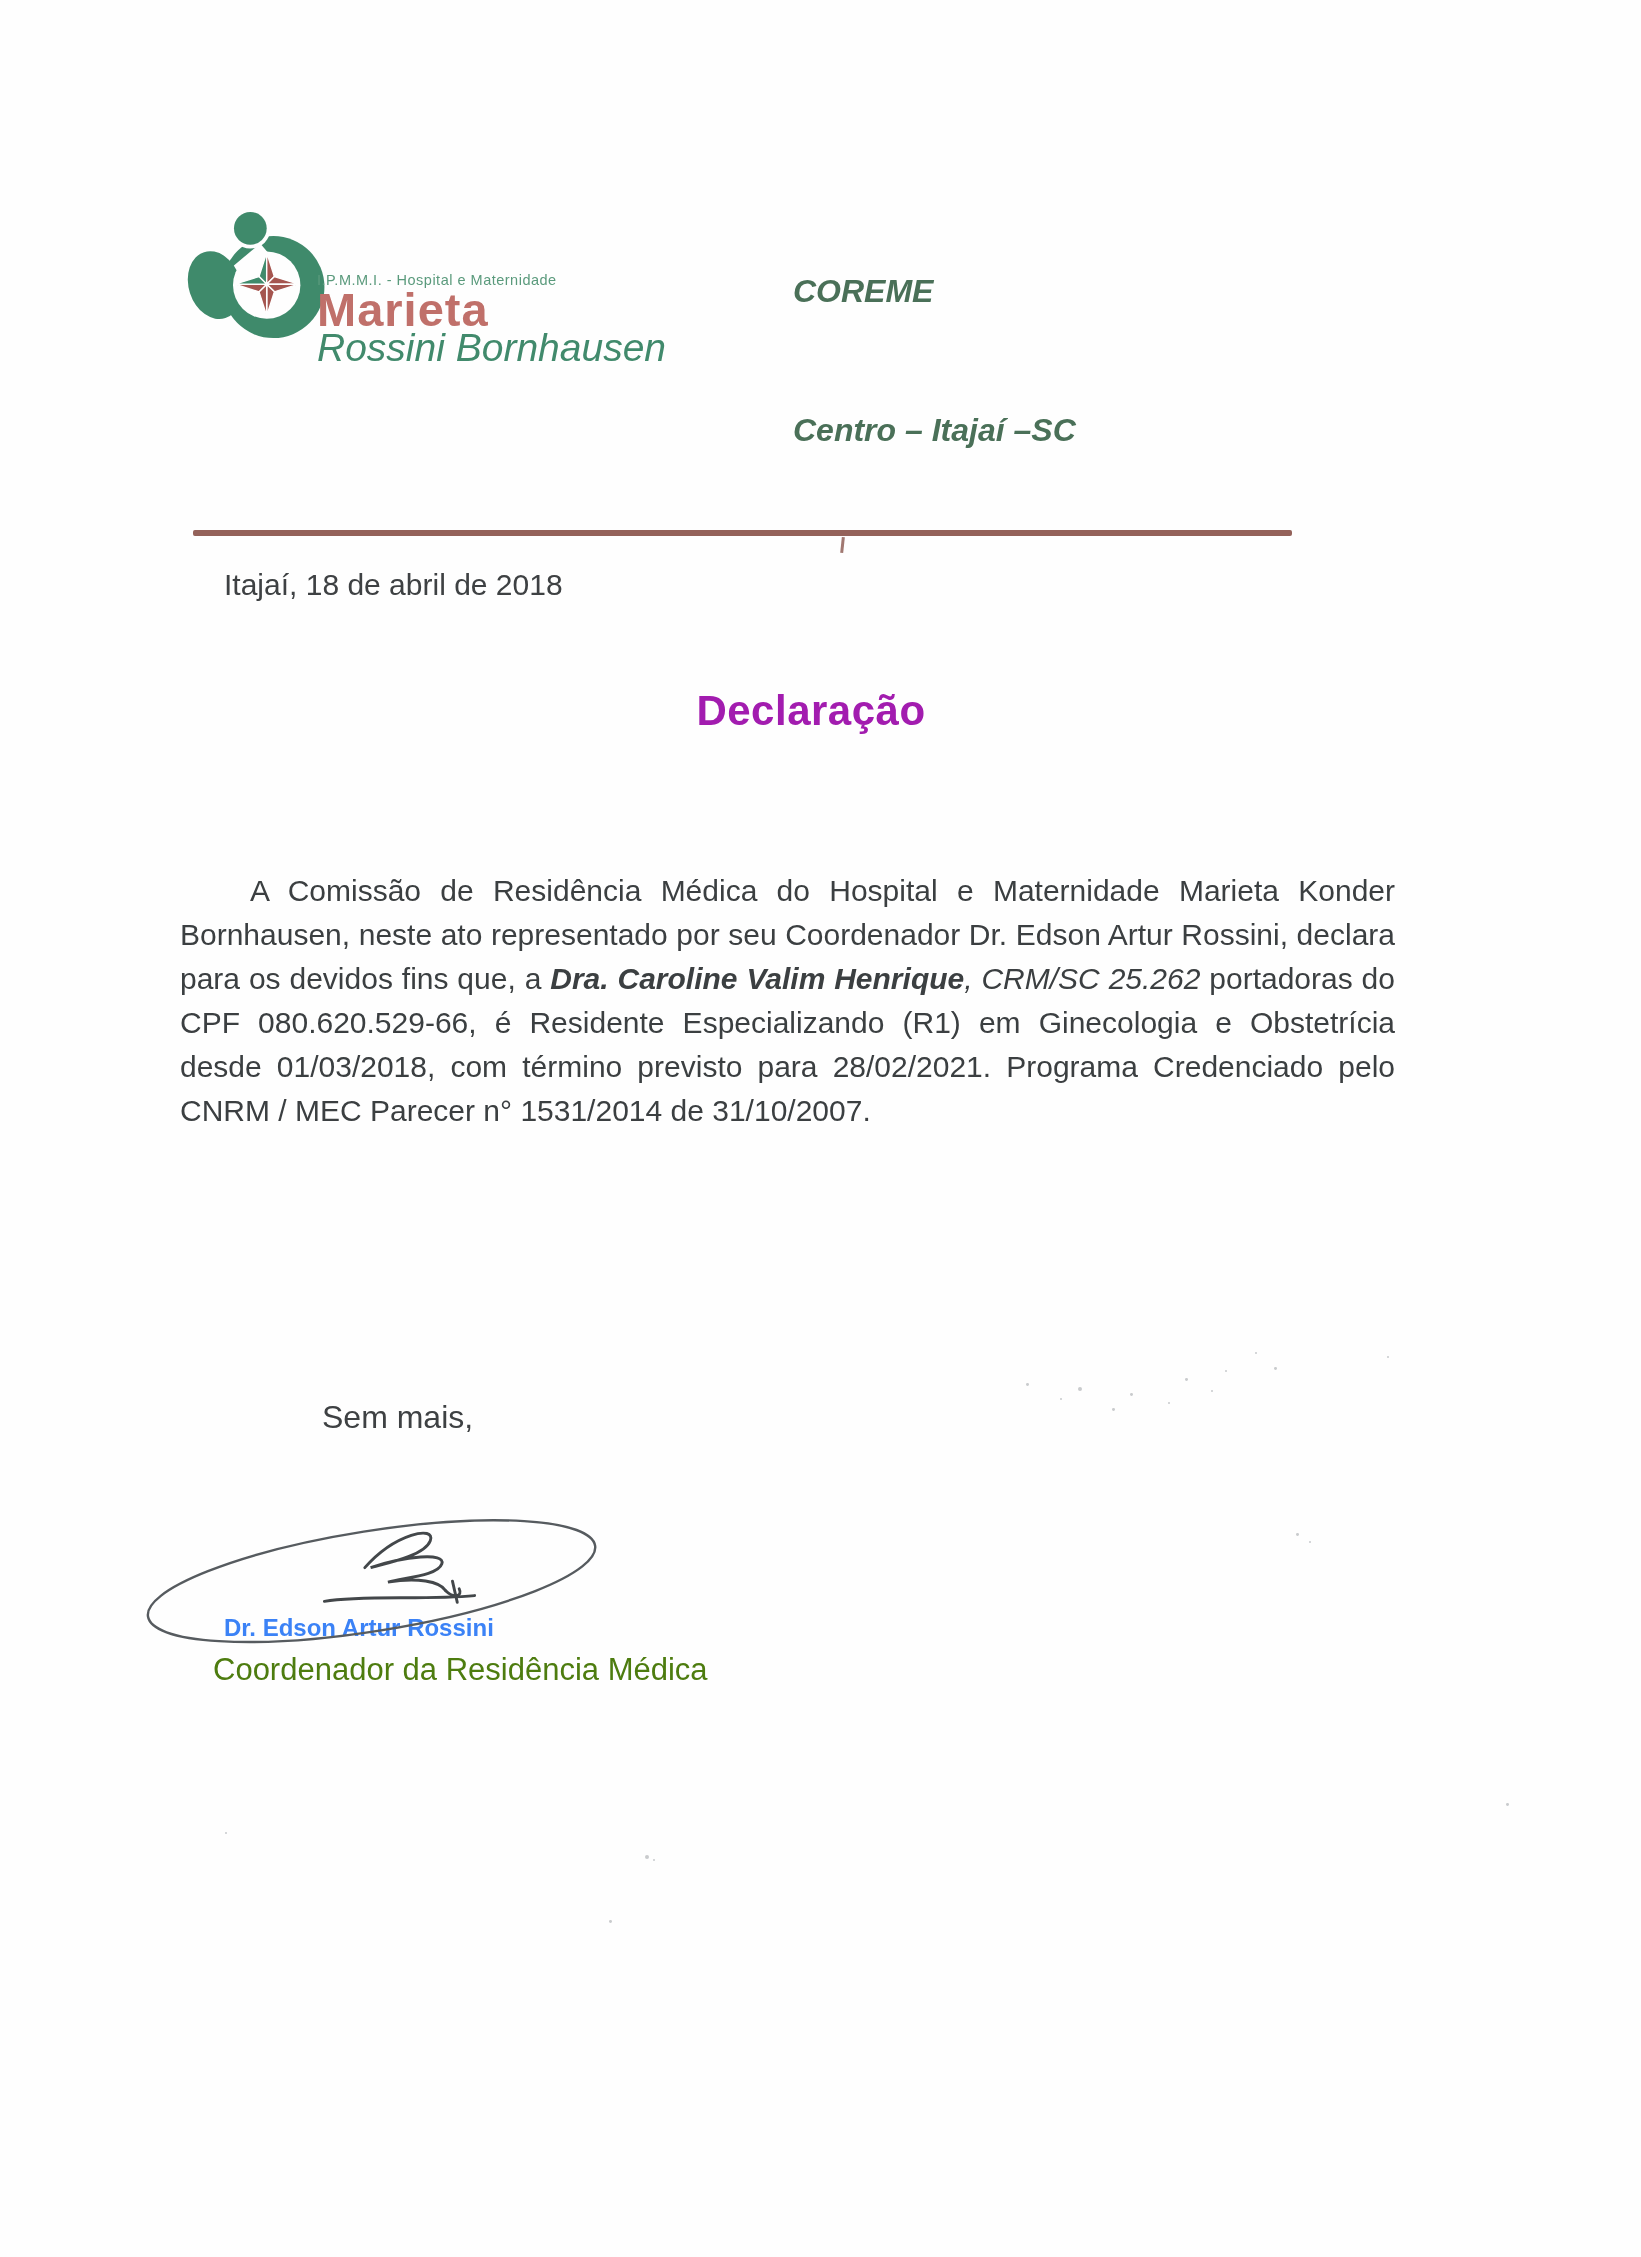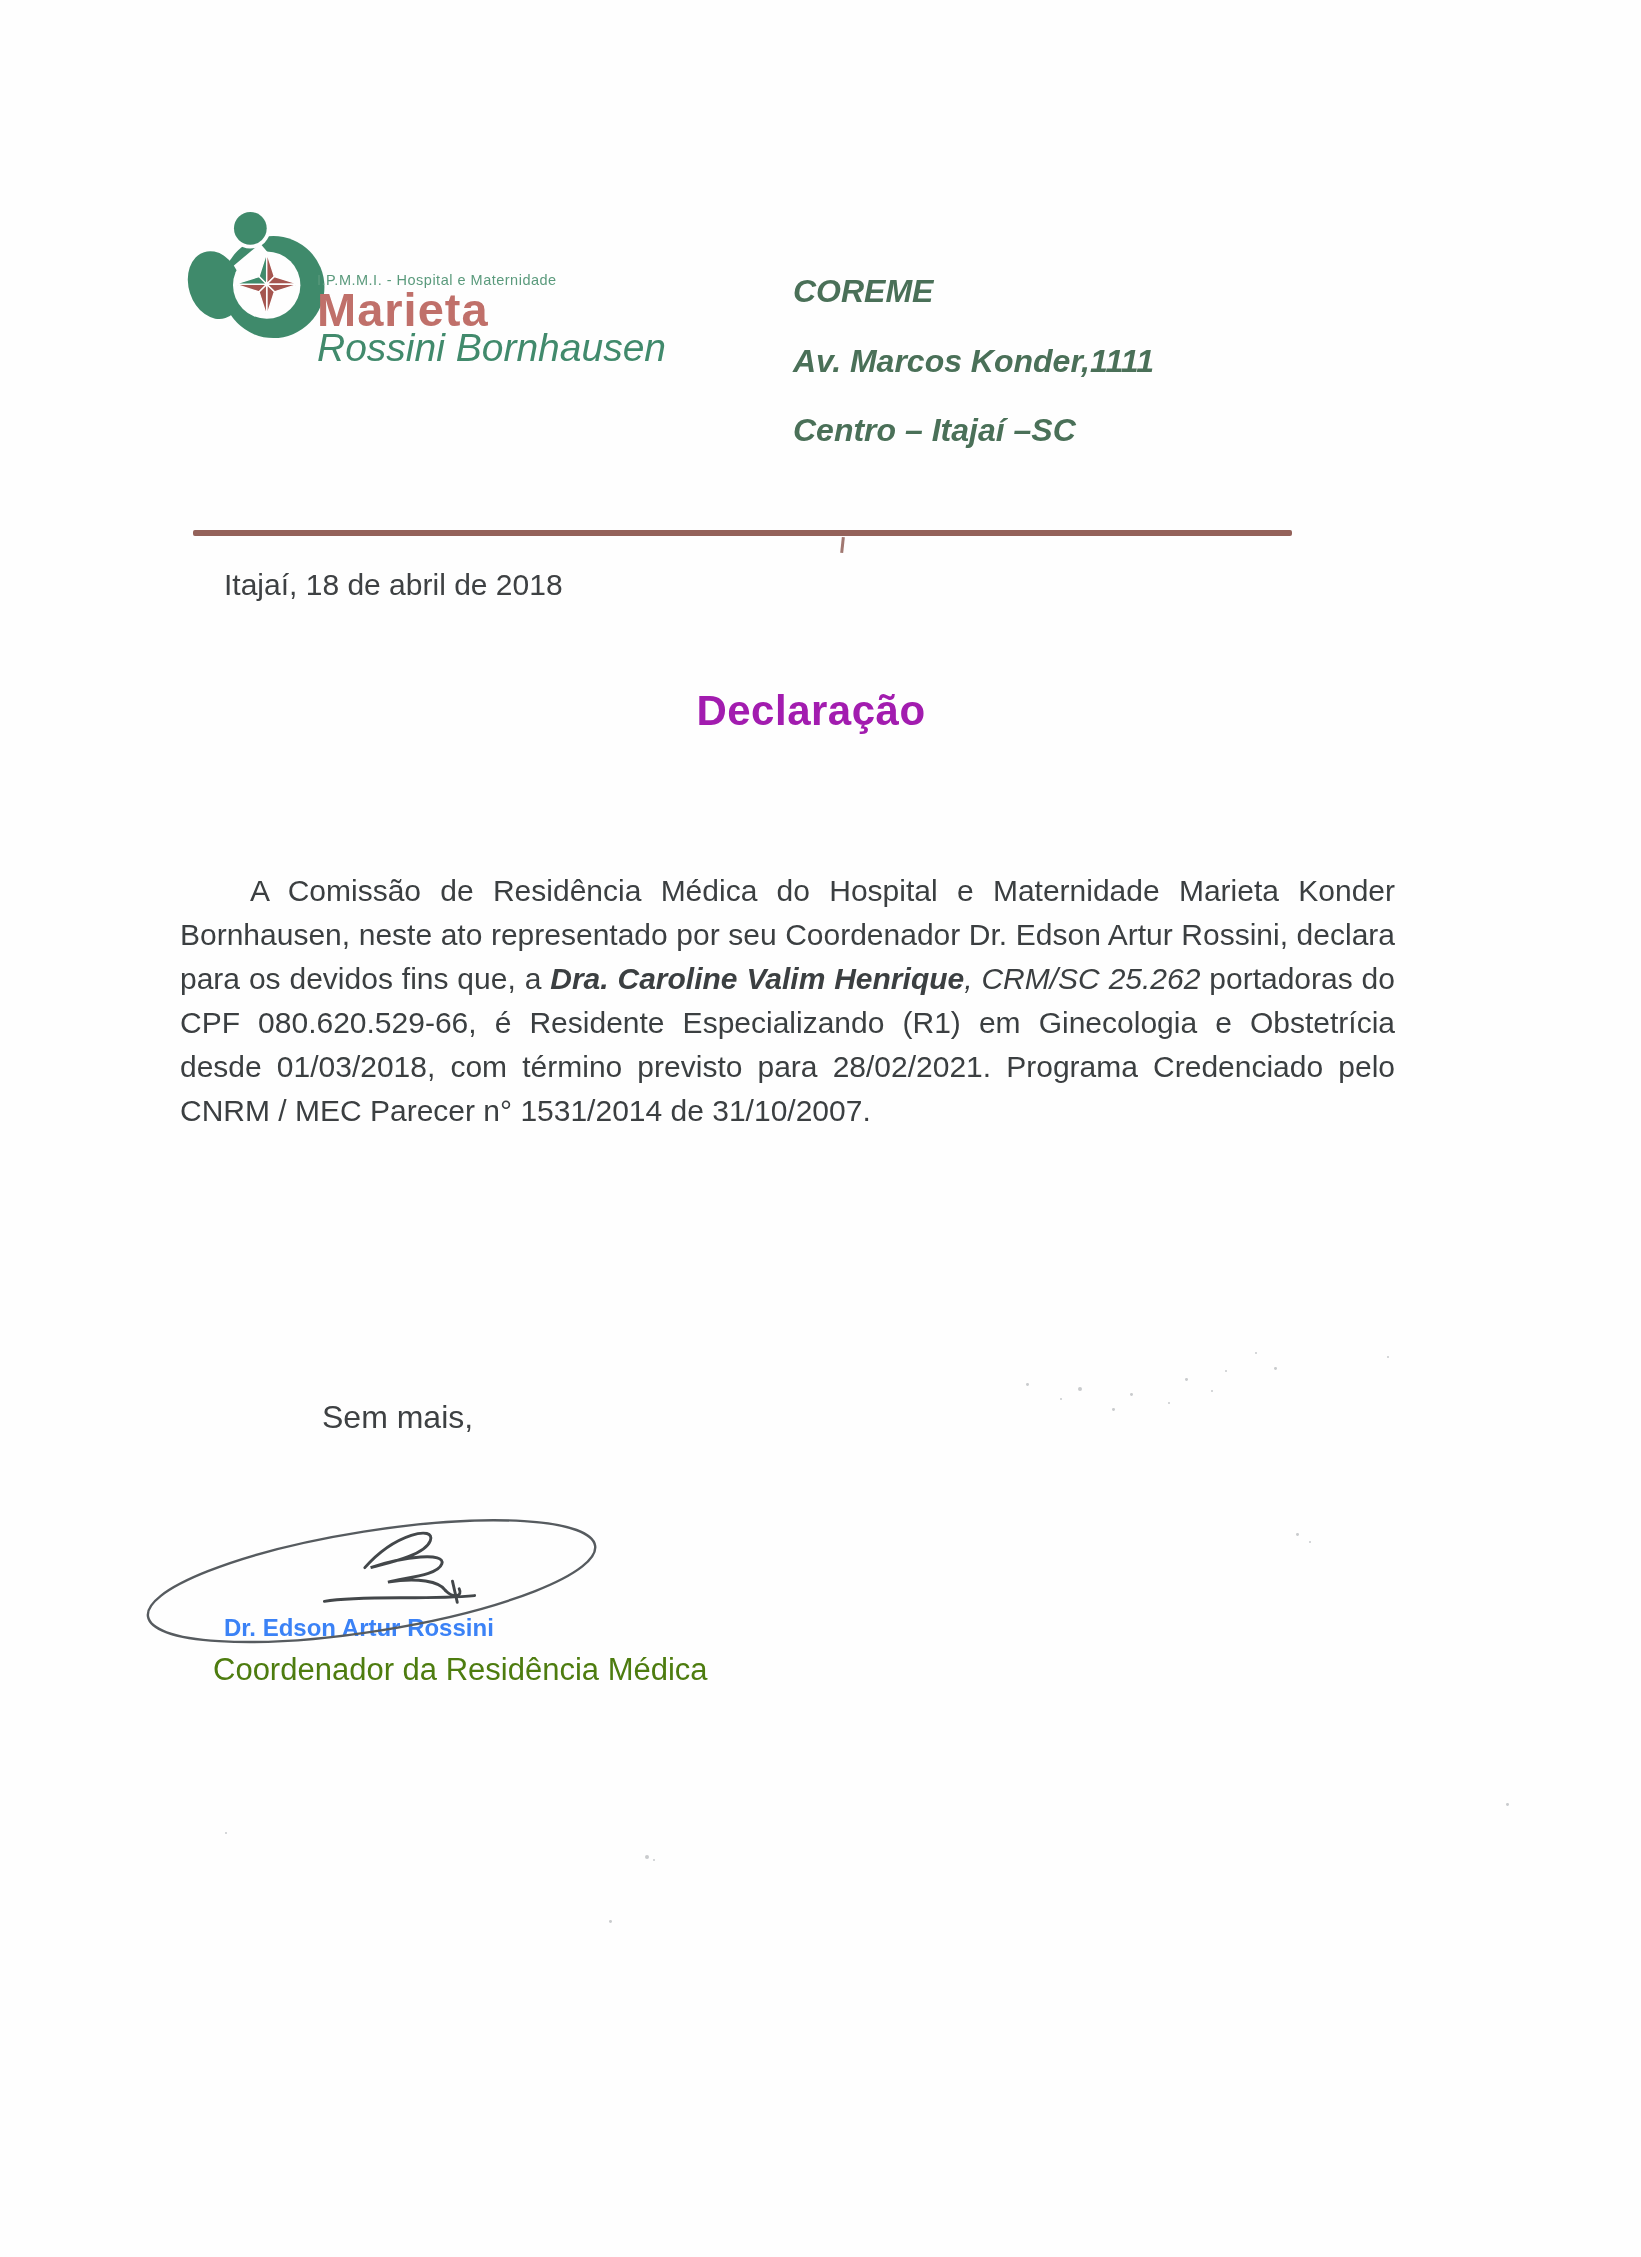--- a/index.html
+++ b/index.html
@@ -81,21 +81,20 @@
     </g>
   </svg>
 
   <div class="lh-text">
     <div class="lh-small">I.P.M.M.I. - Hospital e Maternidade</div>
     <div class="lh-name">Marieta</div>
     <div class="lh-name2">Rossini Bornhausen</div>
   </div>
 
   <div class="coreme coreme-1">COREME</div>
-  <div class="coreme coreme-2">Av. Marcos Konder,1111</div>
   <div class="coreme coreme-3">Centro – Itajaí –SC</div>
 
   <div class="rule"></div>
   <div class="rule-tick"></div>
 
   <div class="dateline">Itajaí, 18 de abril de 2018</div>
 
   <div class="doc-title">Declaração</div>
 
   <p class="paragraph"><span class="seg-normal">A Comissão de Residência Médica do Hospital e Maternidade Marieta Konder Bornhausen, neste ato representado por seu Coordenador Dr. Edson Artur Rossini, declara para os devidos fins que, a </span><span class="seg-bold-italic">Dra. Caroline Valim Henrique</span><span class="seg-italic">, CRM/SC 25.262</span><span class="seg-normal"> portadoras do CPF 080.620.529-66, é Residente Especializando (R1) em Ginecologia e Obstetrícia desde 01/03/2018, com término previsto para 28/02/2021. Programa Credenciado pelo CNRM / MEC Parecer n° 1531/2014 de 31/10/2007.</span></p>

